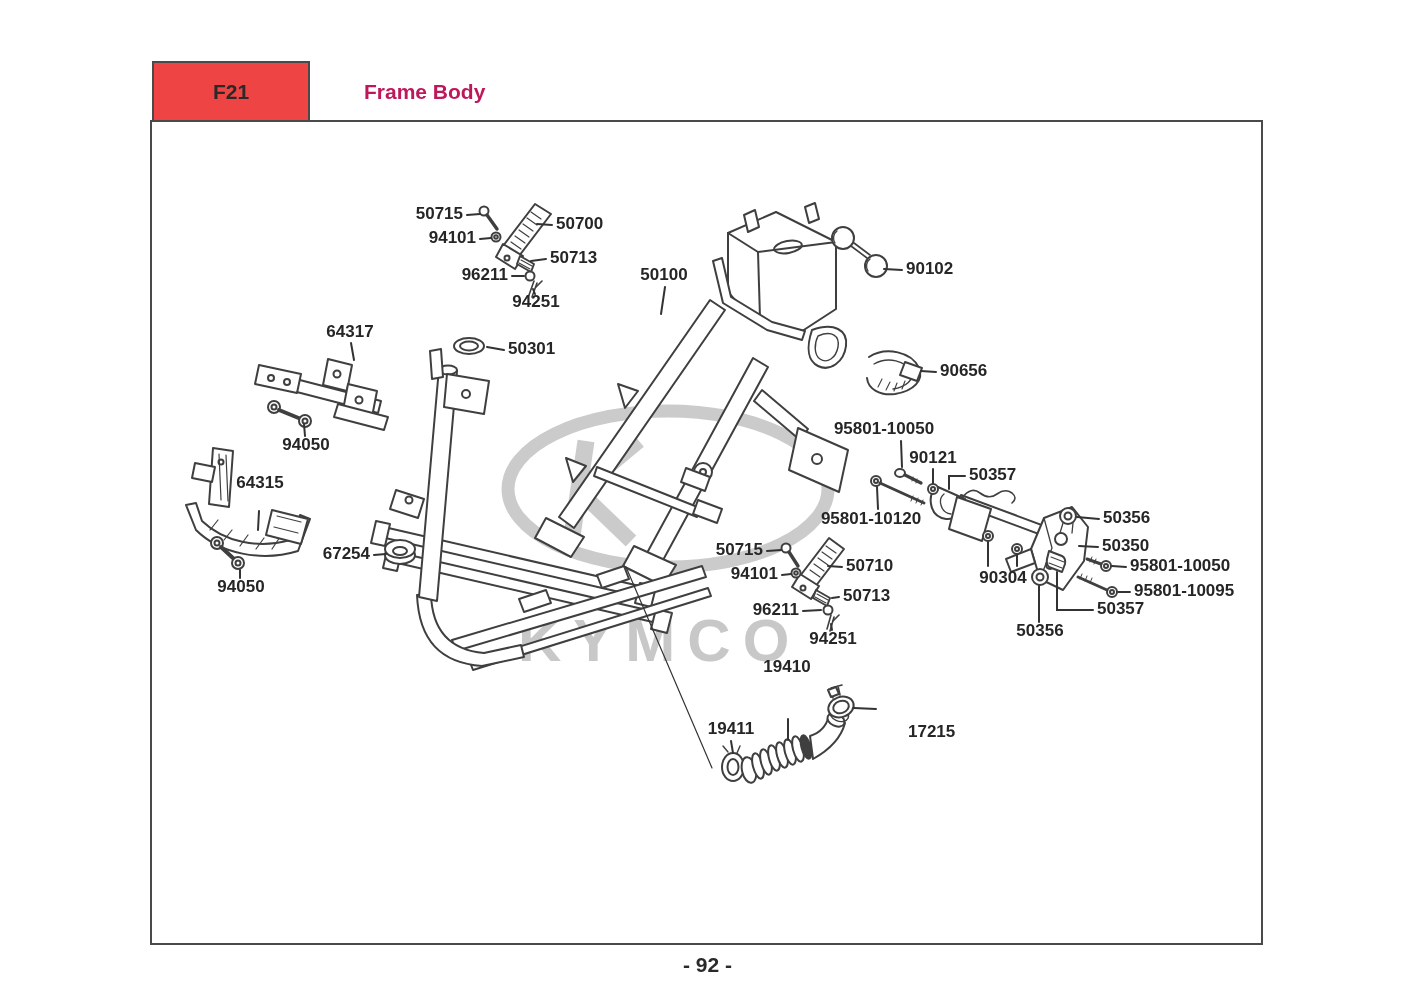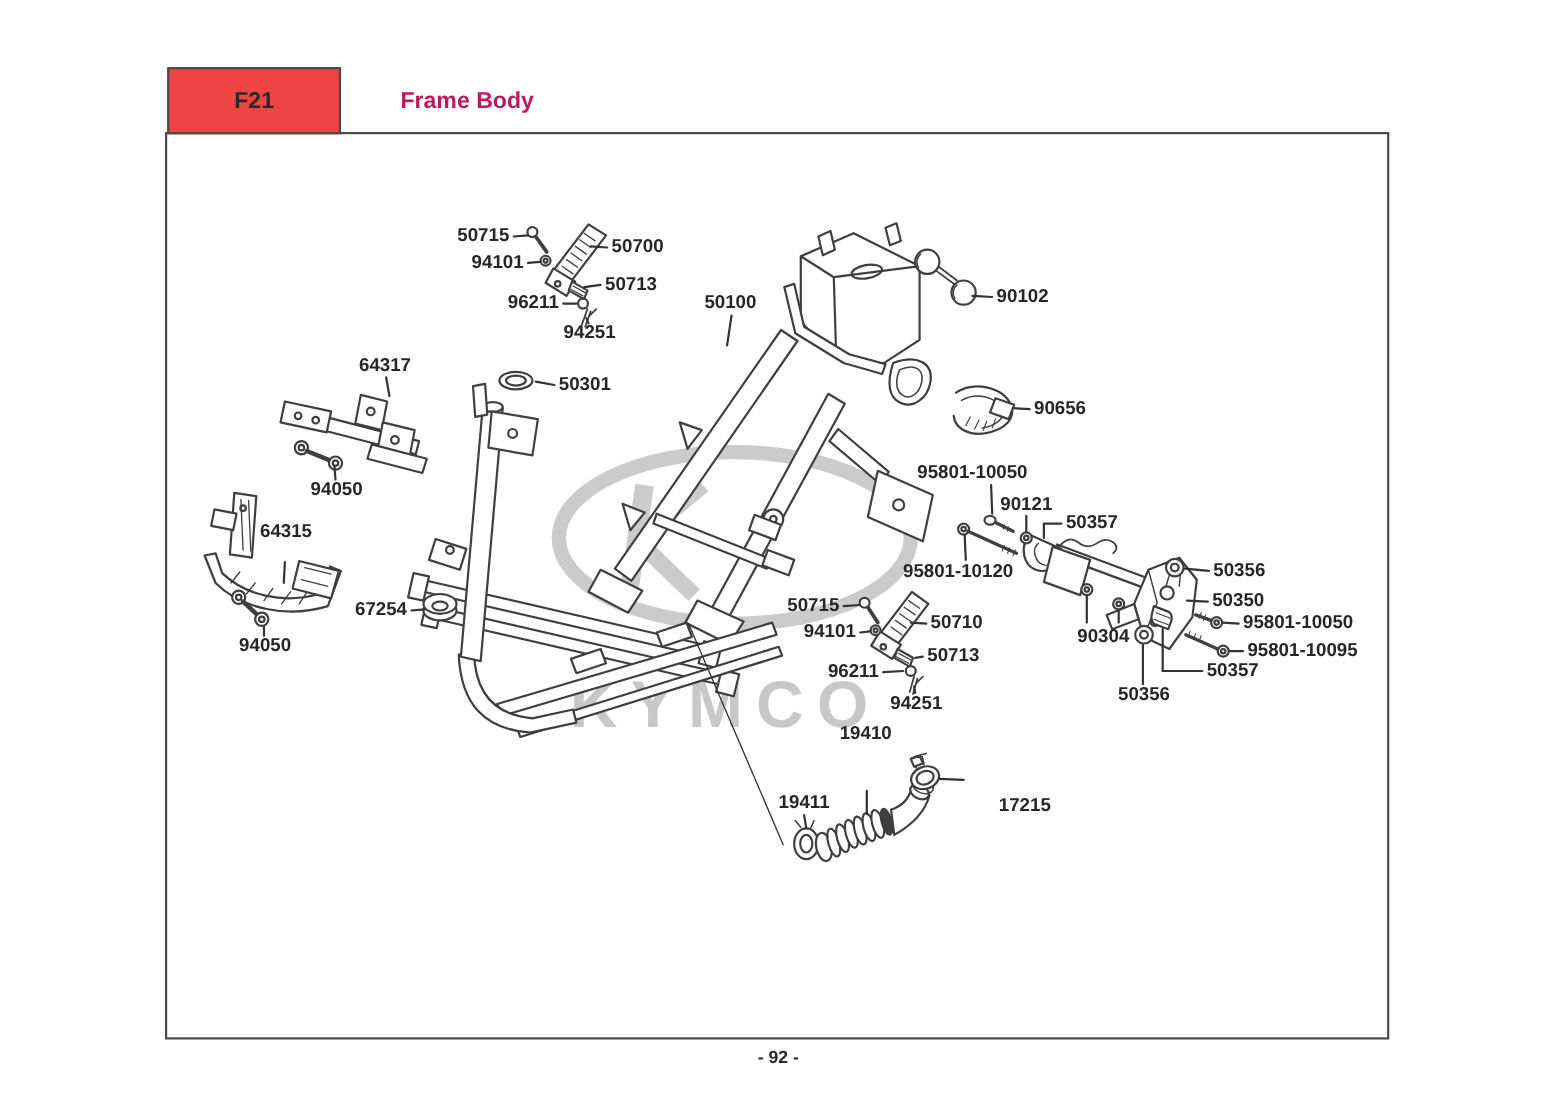--- a/index.html
+++ b/index.html
@@ -11,21 +11,21 @@
   .code-box{position:absolute;left:152px;top:61px;width:154px;height:57px;background:#ef4444;
             border:2px solid #4a4a4a;display:flex;align-items:center;justify-content:center;
             font-size:21px;font-weight:bold;color:#2a2a2a;z-index:4;}
   .doc-title{position:absolute;left:364px;top:80px;font-size:21px;font-weight:bold;color:#be185d;z-index:4;}
   #labels{position:absolute;left:0;top:0;width:1249px;height:1000px;z-index:3;pointer-events:none;text-align:center;}
   .part-label{position:absolute;font-size:17px;font-weight:bold;color:#262626;white-space:nowrap;
               transform:translateY(-54%);}
   .part-label.c{transform:translate(-50%,-54%);}
   .part-label.r{transform:translate(-100%,-54%);}
   .footer-page{position:absolute;left:0;top:953px;width:1415px;text-align:center;
-               font-size:16px;font-weight:bold;color:#2a2a2a;}
+               font-size:21px;font-weight:bold;color:#2a2a2a;}
 </style>
 </head>
 <body>
 
 <div class="page">
 
   <svg class="art" width="1415" height="1000" viewBox="0 0 1415 1000">
 
     <g>
       <ellipse cx="668" cy="489" rx="160" ry="78" fill="none" stroke="#cbcbcb" stroke-width="13"></ellipse>

